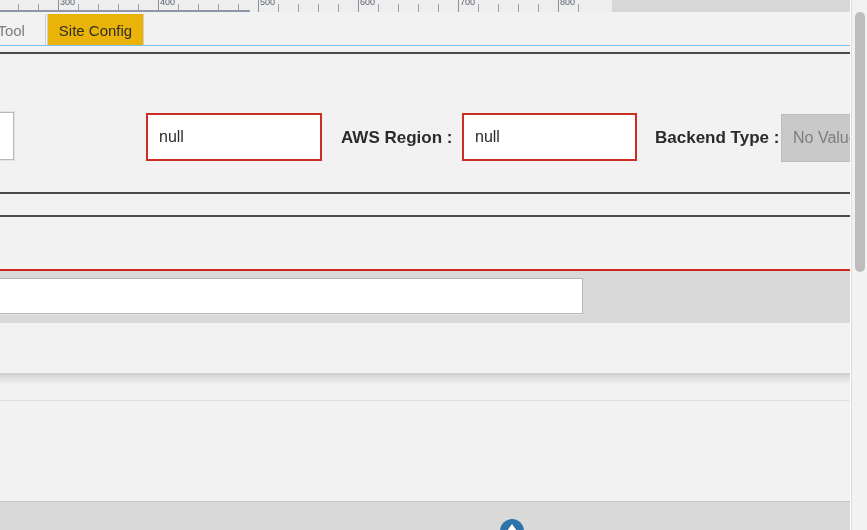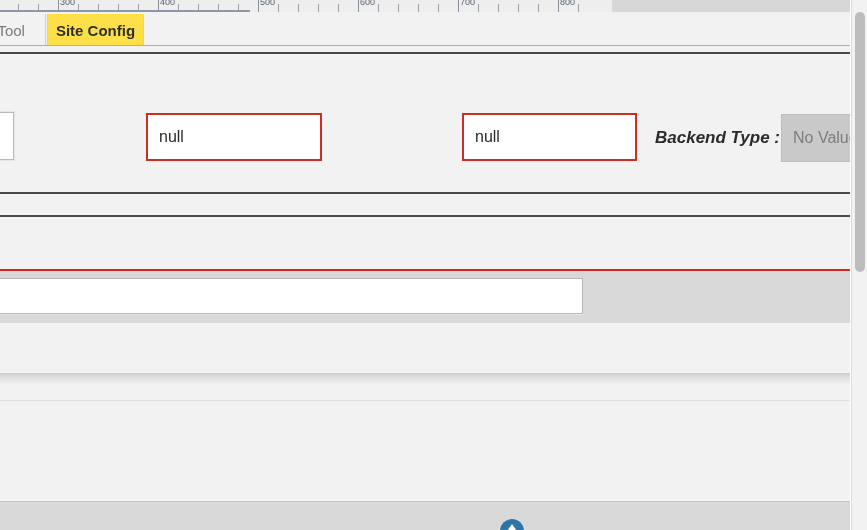--- a/index.html
+++ b/index.html
@@ -95,25 +95,25 @@
   }
   .tab.inactive {
     left: -34px;
     width: 80px;
     color: #7b7b7b;
     border-right: 1px solid #cfcfcf;
   }
   .tab.active {
     left: 47px;
     width: 97px;
-    background: #fde047;
+    background: #eab308;
     border-left: 1px solid #cfcfcf;
     border-right: 1px solid #cfcfcf;
     color: #2f2f2f;
-    font-weight: 700;
+    font-weight: 400;
   }
   .tab-underline {
     position: absolute;
     left: 0; top: 45px;
     width: 867px; height: 1px;
     background: #74c0ef;
   }
 
   
   .hr-dark {
@@ -331,26 +331,27 @@
 
     <div class="input-box plain" style="left:-22px; top:58px; width:36px;">
       <span></span>
     </div>
 
     <div class="input-box invalid" style="left:146px; top:59px; width:176px;">
       <span>null</span>
     </div>
     <div class="err-dot" style="left:229px; top:144px;"></div>
 
+    <div class="field-label" style="left:341px; top:58px;">AWS Region :</div>
     <div class="input-box invalid" style="left:462px; top:59px; width:175px;">
       <span>null</span>
     </div>
     <div class="err-dot" style="left:544px; top:144px;"></div>
 
-    <div class="field-label" style="left:655px; top:58px;font-style:italic;">Backend Type :</div>
+    <div class="field-label" style="left:655px; top:58px;">Backend Type :</div>
     <div class="input-box disabled" style="left:781px; top:60px; width:90px;">
       <span>No Value</span>
     </div>
   </div>
 
   <div class="hr-dark" style="top:192px;"></div>
   <div class="band" style="top:194px; height:21px;"></div>
   <div class="hr-dark" style="top:215px;"></div>
   <div class="band" style="top:217px; height:52px;"></div>
   <div class="hr-red" style="top:269px;"></div>

